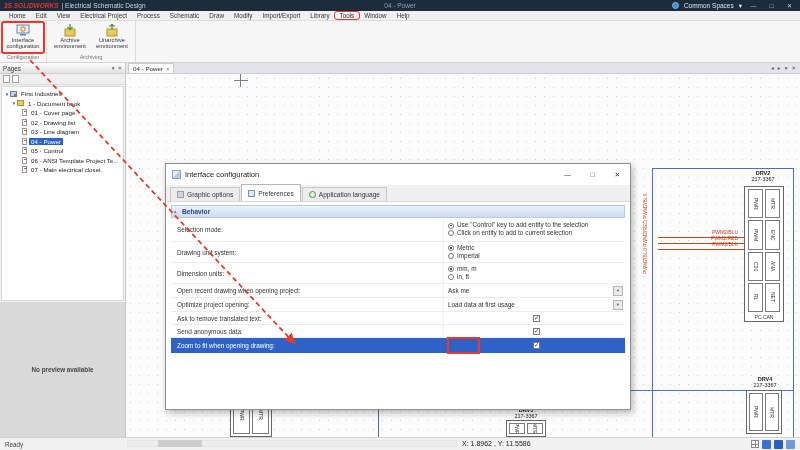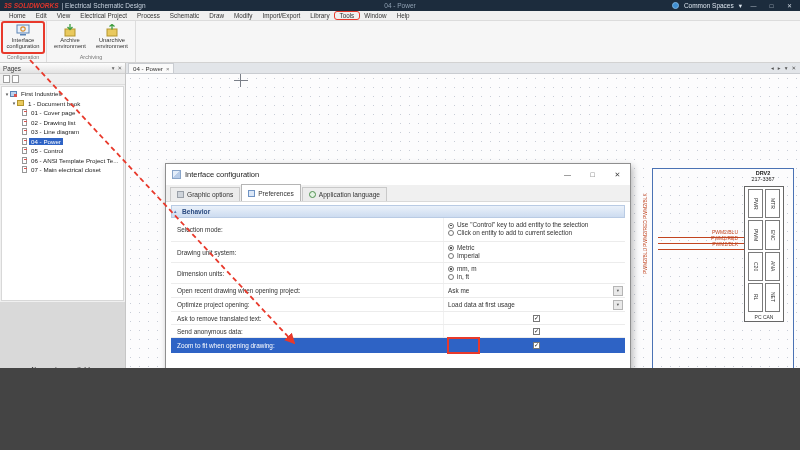--- a/index.html
+++ b/index.html
@@ -1,17 +1,17 @@
 <!DOCTYPE html>
 <html><head>
 <meta charset="utf-8">
 <style>
   *{margin:0;padding:0;box-sizing:border-box}
   body{background:#444;font-family:"Liberation Sans",sans-serif;-webkit-font-smoothing:antialiased}
-  #app{position:relative;width:800px;height:368px;background:#ef4444;overflow:hidden;font-size:7px;color:#222}
+  #app{position:relative;width:800px;height:450px;background:#ef4444;overflow:hidden;font-size:7px;color:#222}
 
   
   .titlebar{position:absolute;left:0;top:0;width:800px;height:11px;background:#1c2c3d;display:flex;align-items:center;padding:0 4px;color:#dce5ee;font-size:6.5px}
   .logo{color:#e0352b;font-weight:bold;font-style:italic;margin-right:3px;white-space:nowrap}
   .apptitle{color:#c7d2de;white-space:nowrap}
   .title-center{position:absolute;left:0;right:0;text-align:center;color:#8fa0b2;pointer-events:none}
   .title-right{margin-left:auto;display:flex;gap:5px;align-items:center;z-index:1}
   .account-icon{width:7px;height:7px;border-radius:50%;background:#3f8fd2;border:1px solid #7db4e0}
   .win-btn{width:13px;text-align:center;color:#cfd8e2;font-size:6px;cursor:default}
 

